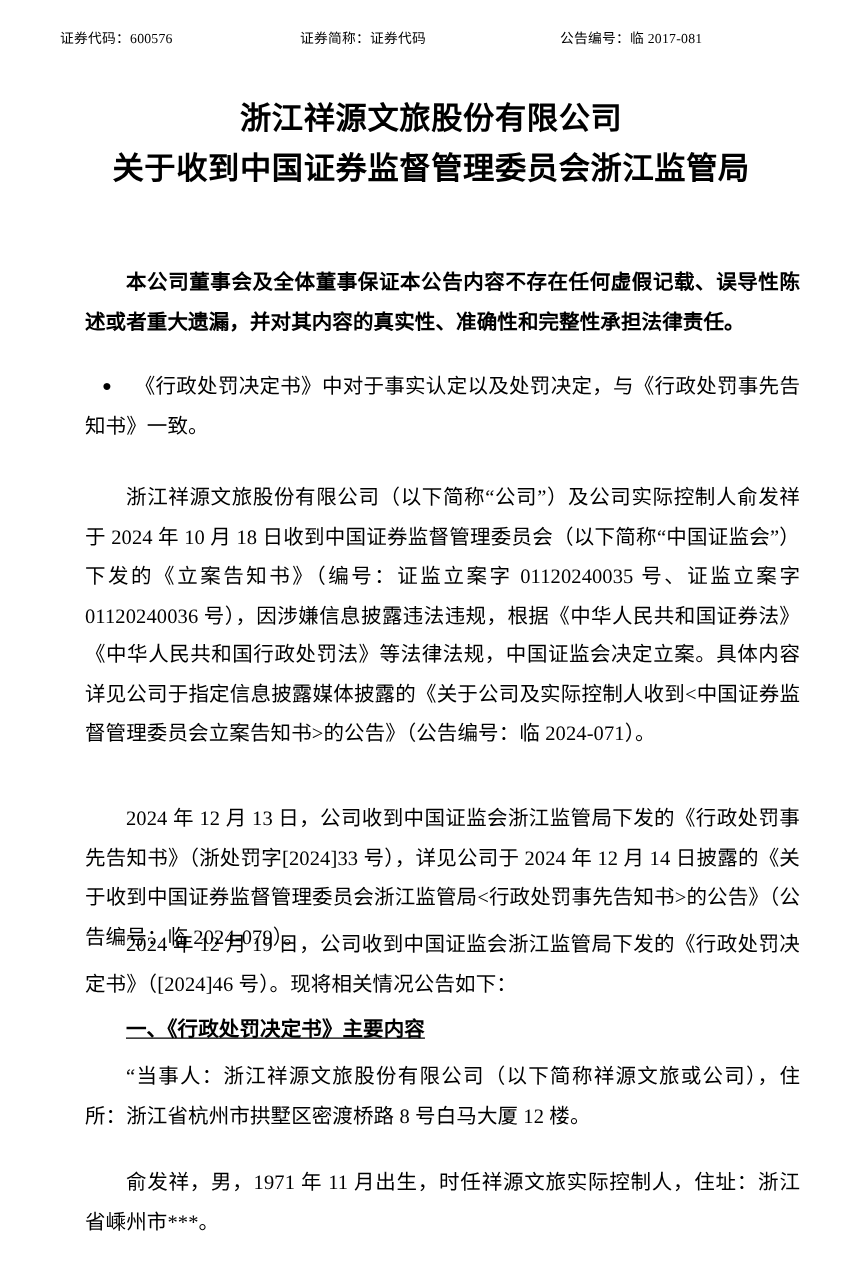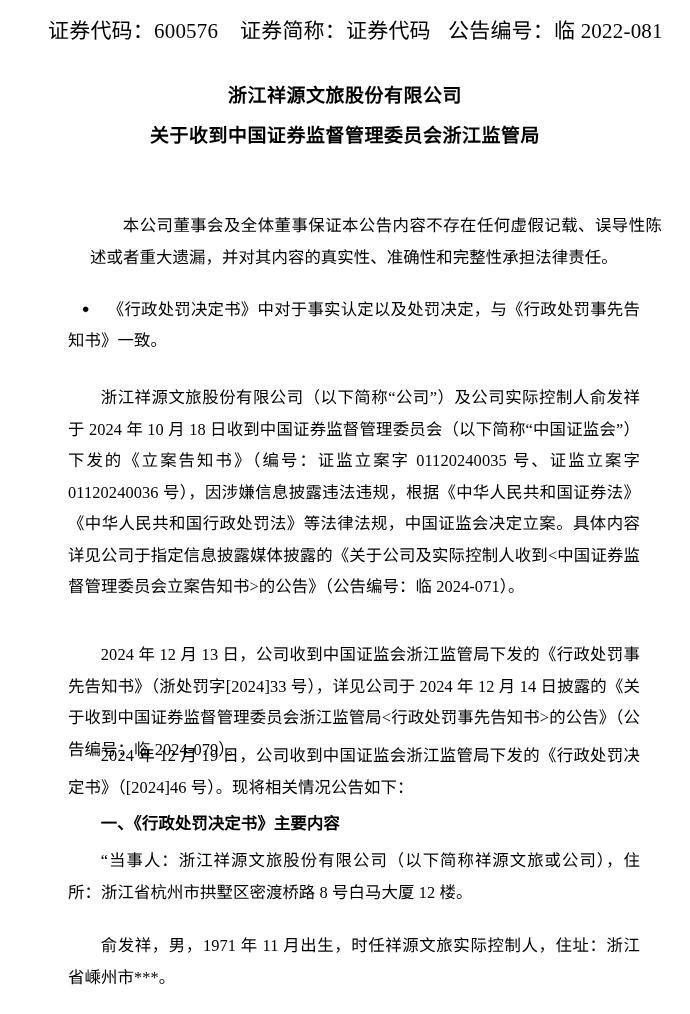--- a/index.html
+++ b/index.html
@@ -23,21 +23,21 @@
     box-sizing: border-box;
   }
 
   
   .doc-header {
     position: absolute;
     left: 48px;
     top: 19px;
     width: 600px;
     height: 24px;
-    font-size: 21px;
+    font-size: 11px;
     line-height: 24px;
     white-space: nowrap;
   }
   .doc-header .hdr-seg {
     position: absolute;
     top: 0;
     letter-spacing: 0.2px;
   }
   .hdr-seg.seg-code  { left: 0px; }
   .hdr-seg.seg-abbr  { left: 192px; }
@@ -46,41 +46,41 @@
   .hdr-value { }
 
   
   .doc-title {
     position: absolute;
     left: 45px;
     top: 76px;
     width: 600px;
     text-align: center;
     font-weight: bold;
-    font-size: 19px;
+    font-size: 25px;
     line-height: 40px;
     letter-spacing: 0.5px;
   }
   .doc-title .tline { display: block; }
 
   
   .block {
     position: absolute;
     left: 68px;
     width: 572px;
     font-size: 16.4px;
     line-height: 31.5px;
     text-align: justify;
     text-justify: inter-ideograph;
     text-align-last: left;
     letter-spacing: 0.1px;
   }
   .block.indent { text-indent: 2em; }
-  .block.bold { font-weight: normal; margin-left: 22px; }
-  .block.heading { font-weight: bold; text-indent: 2em; }
+  .block.bold { font-weight: bold; }
+  .block.heading { font-weight: bold; text-indent: 2em; text-decoration: underline; }
 
   
   .block.bulleted {
     text-indent: 0;
     padding-left: 0;
   }
   .bullet-mark {
     display: inline-block;
     width: 2em;
     text-indent: 0;
@@ -100,21 +100,21 @@
   #blk-person     { top: 930px; }
 </style>
 </head>
 <body>
 
 <div class="page">
 
   <div class="doc-header">
     <span class="hdr-seg seg-code"><span class="hdr-label">证券代码：</span><span class="hdr-value">600576</span></span>
     <span class="hdr-seg seg-abbr"><span class="hdr-label">证券简称：</span><span class="hdr-value">证券代码</span></span>
-    <span class="hdr-seg seg-num"><span class="hdr-label">公告编号：</span><span class="hdr-value">临 2022-081</span></span>
+    <span class="hdr-seg seg-num"><span class="hdr-label">公告编号：</span><span class="hdr-value">临 2017-081</span></span>
   </div>
 
   <div class="doc-title">
     <span class="tline">浙江祥源文旅股份有限公司</span>
     <span class="tline">关于收到中国证券监督管理委员会浙江监管局</span>
   </div>
 
   <div id="blk-disclaimer" class="block indent bold">本公司董事会及全体董事保证本公告内容不存在任何虚假记载、误导性陈述或者重大遗漏，并对其内容的真实性、准确性和完整性承担法律责任。</div>
 
   <div id="blk-bullet" class="block bulleted"><span class="bullet-mark">●</span><span>《行政处罚决定书》中对于事实认定以及处罚决定，与《行政处罚事先告知书》一致。</span></div>

